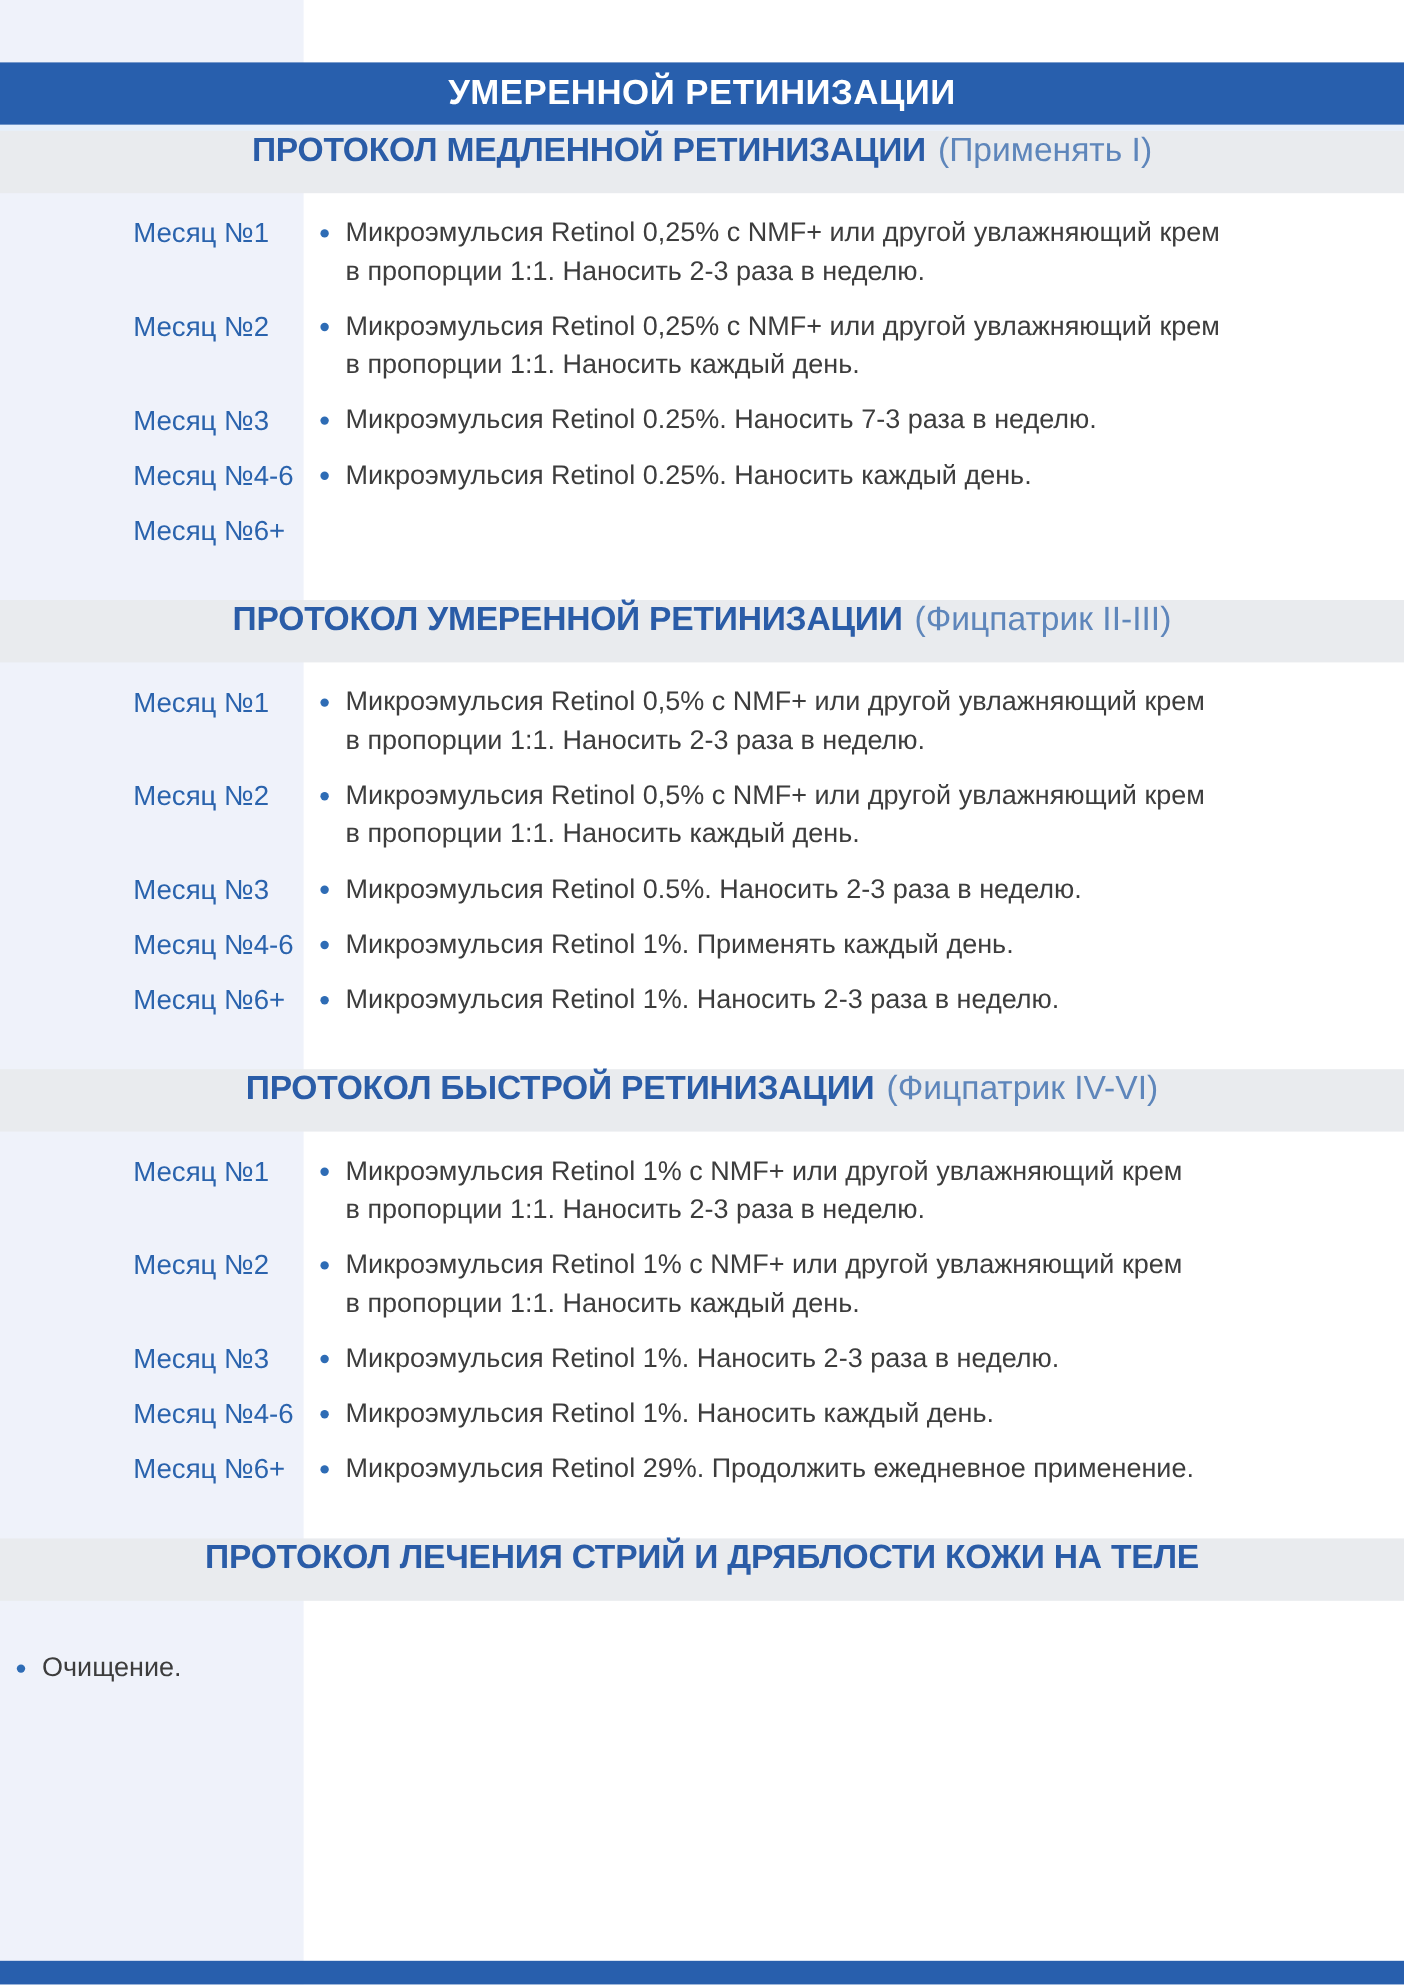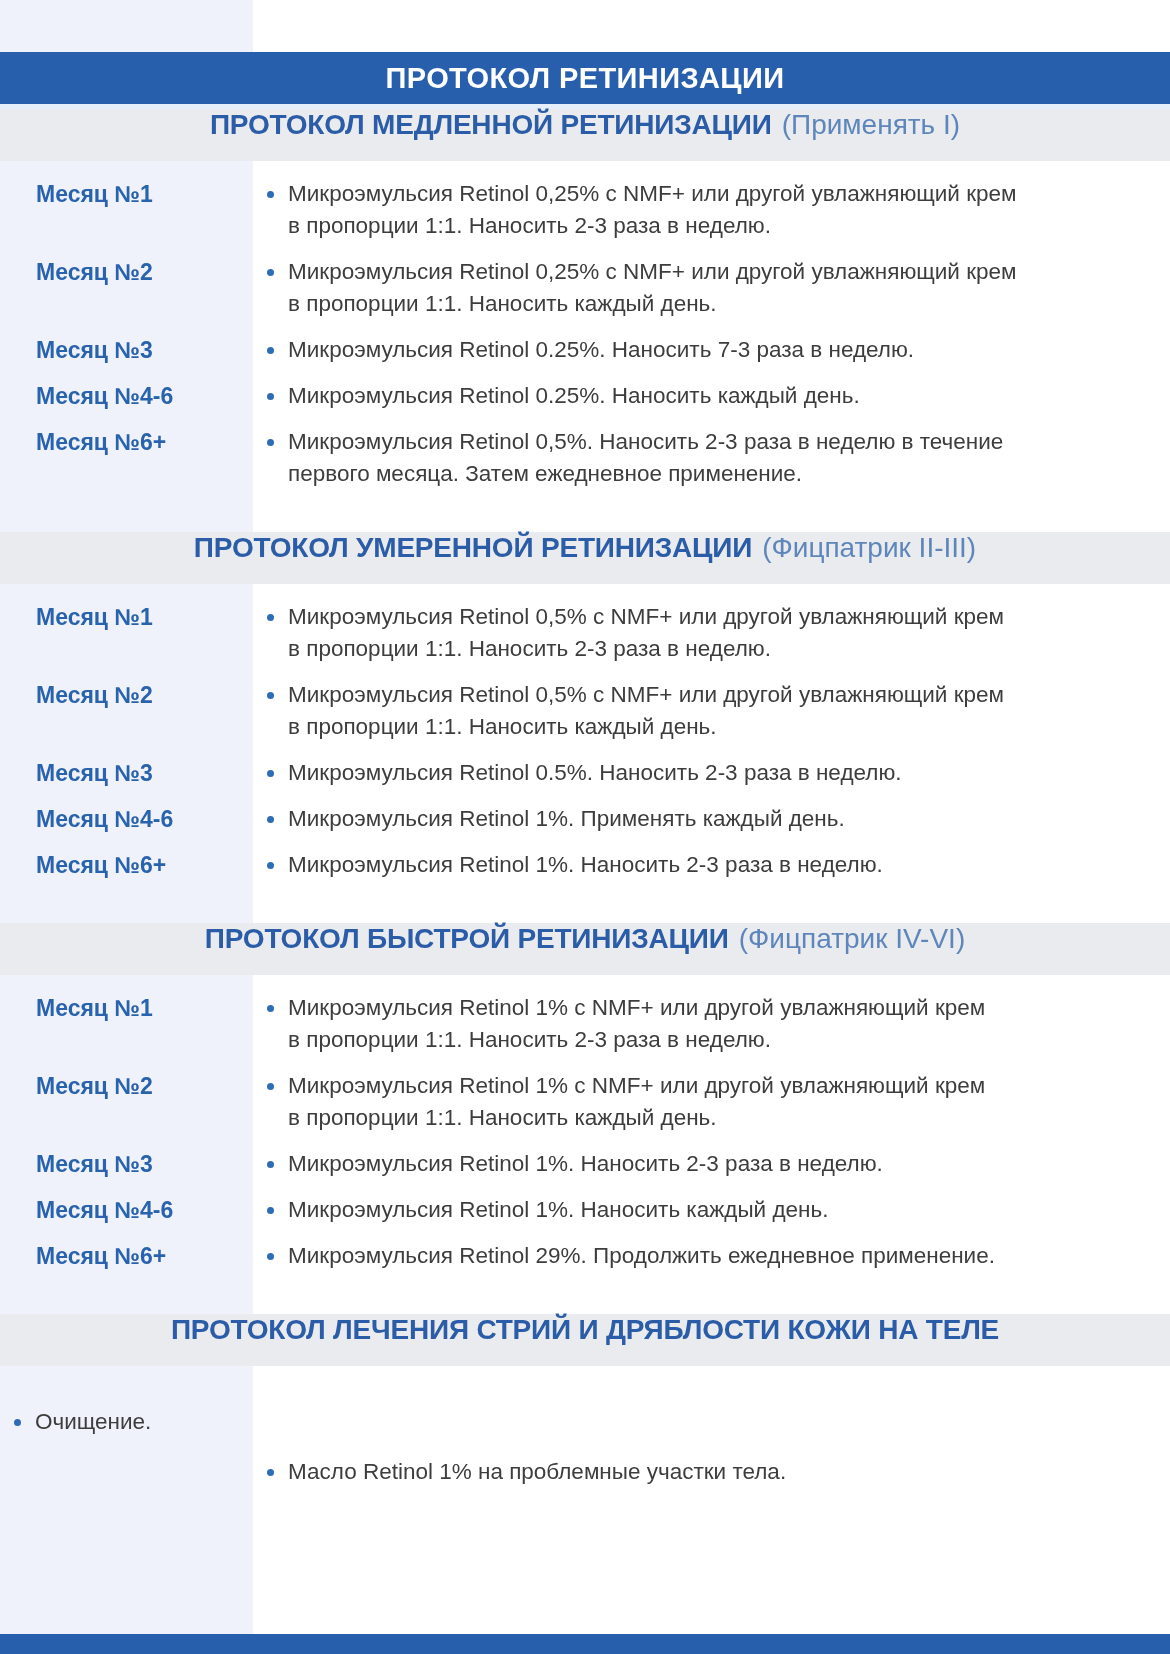--- a/index.html
+++ b/index.html
@@ -47,22 +47,22 @@
   .band-spaced{margin-top:42px;}
   .band-bold{color:var(--title-bold);font-weight:bold;font-size:28px;letter-spacing:-0.2px;}
   .band-light{color:var(--title-light);font-weight:normal;font-size:28px;margin-left:10px;}
   .band-light:empty{display:none;}
   .section-content{padding-top:17px;}
   .section-content.extra-top{padding-top:40px;}
   .row{display:flex;margin-bottom:14px;}
   .row:last-child{margin-bottom:0;}
   .row-label{
     width:253px;flex:none;
-    box-sizing:border-box;padding-left:36px;
-    color:var(--label);font-weight:bold;font-size:23px;line-height:32px;
+    box-sizing:border-box;padding-left:111px;
+    color:var(--label);font-weight:normal;font-size:23px;line-height:32px;
   }
   .row-item{display:flex;width:852px;}
   .bullet{
     flex:none;width:7px;height:7px;border-radius:50%;
     background:var(--bullet);
     margin:13px 14px 0 14px;
   }
   .row-text{
     font-size:22.5px;line-height:32px;color:var(--body);
     white-space:pre-line;
@@ -77,21 +77,21 @@
 </head>
 <body>
 
 <div class="page">
   <div class="left-strip"></div>
 
   <div class="flow">
     <div class="top-spacer"></div>
 
     <div class="header-bar">
-      <div class="header-title">ПРОТОКОЛ РЕТИНИЗАЦИИ</div>
+      <div class="header-title">УМЕРЕННОЙ РЕТИНИЗАЦИИ</div>
     </div>
     <div class="gap-line"></div>
 
     <section>
       <div class="band">
         <span class="band-bold">ПРОТОКОЛ МЕДЛЕННОЙ РЕТИНИЗАЦИИ</span>
         <span class="band-light">(Применять I)</span>
       </div>
       <div class="section-content">
         <div class="row">
@@ -119,25 +119,20 @@
         </div>
         <div class="row">
           <div class="row-label">Месяц №4-6</div>
           <div class="row-item">
               <span class="bullet"></span>
               <div class="row-text">Микроэмульсия Retinol 0.25%. Наносить каждый день.</div>
             </div>
         </div>
         <div class="row">
           <div class="row-label">Месяц №6+</div>
-          <div class="row-item">
-              <span class="bullet"></span>
-              <div class="row-text">Микроэмульсия Retinol 0,5%. Наносить 2-3 раза в неделю в течение
-первого месяца. Затем ежедневное применение.</div>
-            </div>
         </div>
       </div>
     </section>
 
     <section>
       <div class="band band-spaced">
         <span class="band-bold">ПРОТОКОЛ УМЕРЕННОЙ РЕТИНИЗАЦИИ</span>
         <span class="band-light">(Фицпатрик II-III)</span>
       </div>
       <div class="section-content">
@@ -233,25 +228,18 @@
 
       </div>
       <div class="section-content extra-top">
         <div class="row" style="margin-bottom:18px;flex-direction:column;">
           <div class="row-label"></div>
           <div class="row-item">
               <span class="bullet"></span>
               <div class="row-text">Очищение.</div>
             </div>
         </div>
-        <div class="row">
-          <div class="row-label"></div>
-          <div class="row-item">
-              <span class="bullet"></span>
-              <div class="row-text">Масло Retinol 1% на проблемные участки тела.</div>
-            </div>
-        </div>
       </div>
     </section>
   </div>
 
   <div class="footer-bar"></div>
 </div>
 
 </body></html>

